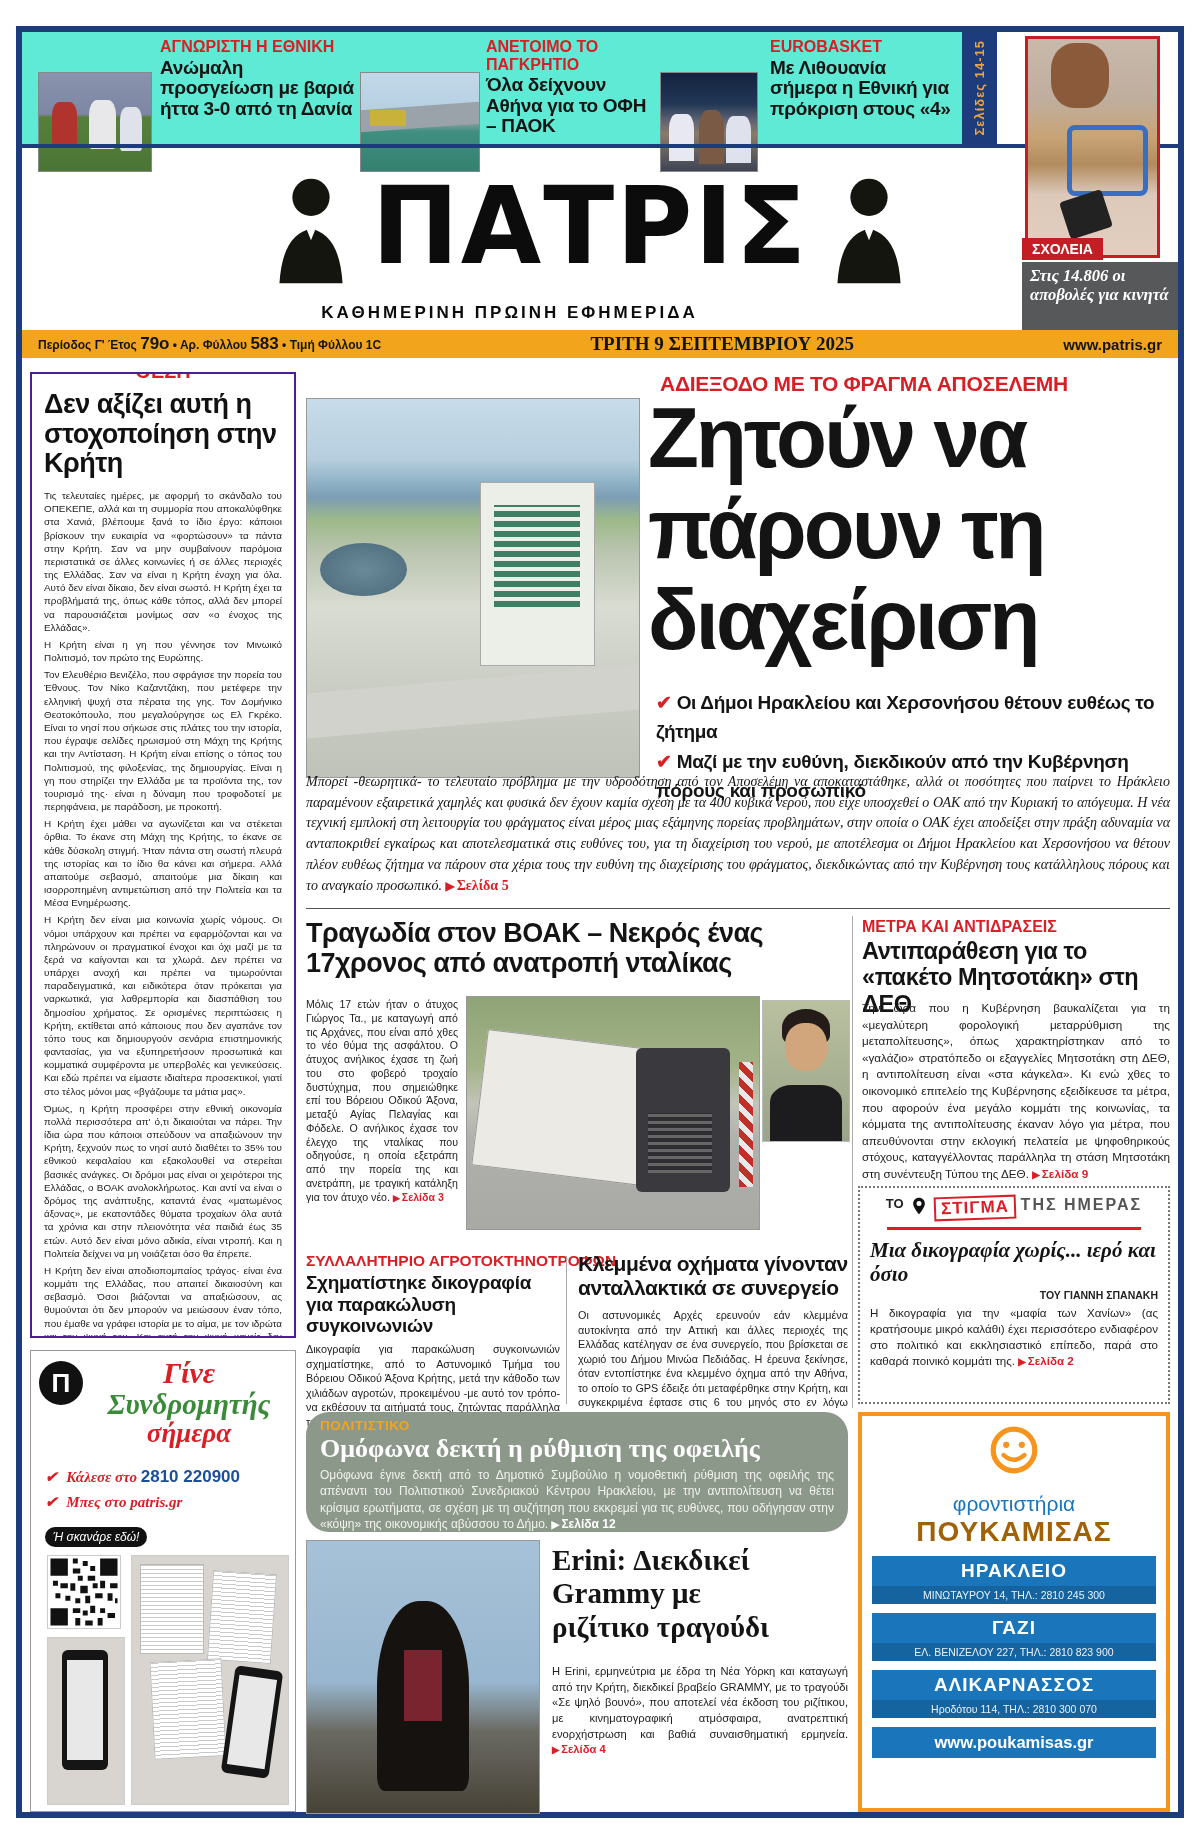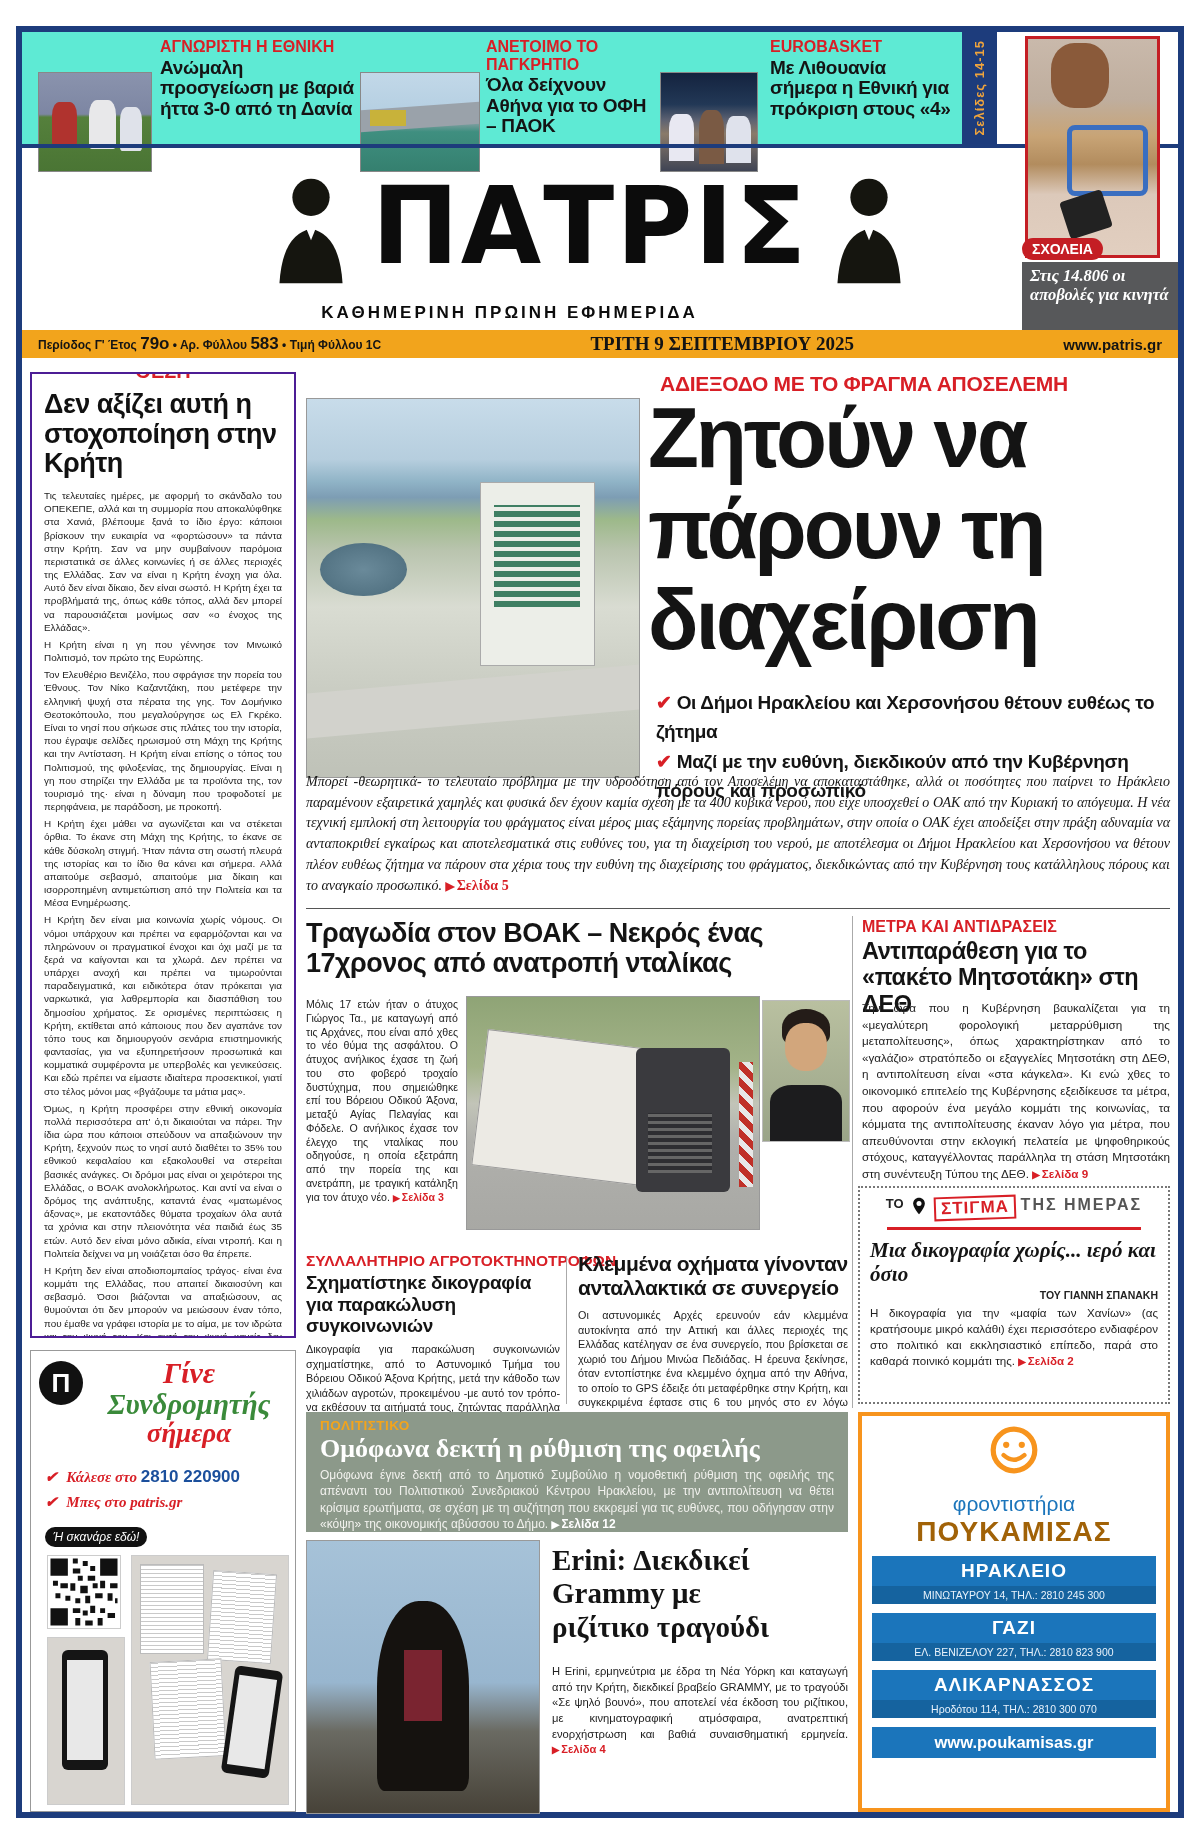--- a/index.html
+++ b/index.html
@@ -17,21 +17,21 @@
   .teaser-kicker{color:#d81f26;font-weight:bold;font-size:16px;line-height:1.1;margin-bottom:2px;}
   .teaser-title{font-weight:bold;font-size:19px;line-height:1.08;letter-spacing:-0.3px;color:#141414;}
   .pagestab{position:absolute;left:962px;top:32px;width:35px;height:112px;background:#1d3c7c;
             display:flex;align-items:center;justify-content:center;}
   .pagestab span{writing-mode:vertical-rl;transform:rotate(180deg);color:#f0a43c;
                  font-weight:bold;font-size:13px;letter-spacing:1px;}
   
   .schools-photo{position:absolute;left:1025px;top:36px;width:135px;height:222px;
                  border:3px solid #c41e24;box-sizing:border-box;}
   .schools-label{position:absolute;left:1022px;top:238px;background:#c41e24;color:#fff;
-                 font-weight:bold;font-size:14px;padding:3px 10px;border-radius:11px;}
+                 font-weight:bold;font-size:14px;padding:3px 10px;}
   .schools-grey{position:absolute;left:1022px;top:262px;width:156px;height:68px;background:#57585a;
                 color:#fff;font-family:"Liberation Serif",serif;font-style:italic;font-weight:bold;
                 font-size:16.5px;line-height:1.15;padding:5px 8px;box-sizing:border-box;}
   .schools-pageref{position:absolute;left:1100px;top:334px;background:#c41e24;color:#fff;
                    font-weight:bold;font-size:11px;padding:2px 7px;}
   
   .masthead{position:absolute;left:140px;top:152px;width:900px;height:148px;
             display:flex;align-items:center;justify-content:center;gap:18px;}
   .masthead-title{font-family:"DejaVu Sans",sans-serif;font-weight:bold;font-size:104px;
                   letter-spacing:2px;line-height:1;color:#0c0c0c;transform:scaleY(1.02);}
@@ -100,21 +100,21 @@
            line-height:1.14;letter-spacing:-0.3px;color:#141414;}
   .prot-body{position:absolute;left:306px;top:1342px;width:254px;font-size:10.8px;line-height:1.35;
              text-align:justify;color:#222;}
   .vdiv2{position:absolute;left:566px;top:1256px;width:1px;height:148px;background:#aaa;}
   .stolen-hl{position:absolute;left:578px;top:1252px;width:272px;font-weight:bold;font-size:21px;
              line-height:1.13;letter-spacing:-0.4px;color:#141414;}
   .stolen-body{position:absolute;left:578px;top:1308px;width:270px;font-size:10.8px;line-height:1.35;
                text-align:justify;color:#222;}
   
   .cult{position:absolute;left:306px;top:1412px;width:542px;height:120px;background:#8c998a;
-        box-sizing:border-box;padding:6px 14px;}
+        box-sizing:border-box;padding:6px 14px;border-radius:23px;}
   .cult-kicker{color:#f2a41c;font-weight:bold;font-size:13.5px;letter-spacing:0.5px;}
   .cult-hl{color:#fff;font-family:"Liberation Serif",serif;font-weight:bold;font-size:26px;
            line-height:1.05;margin:2px 0 5px;}
   .cult-body{color:#f2f2ee;font-size:12px;line-height:1.35;text-align:justify;}
   .cult-body .pgref{color:#fff;}
   
   .ph-erini{left:306px;top:1540px;width:232px;height:272px;border:1px solid #999;}
   .erini-hl{position:absolute;left:552px;top:1544px;width:244px;font-family:"Liberation Serif",serif;
             font-weight:bold;font-size:29px;line-height:1.15;color:#141414;}
   .erini-body{position:absolute;left:552px;top:1664px;width:296px;font-size:11.2px;line-height:1.4;

